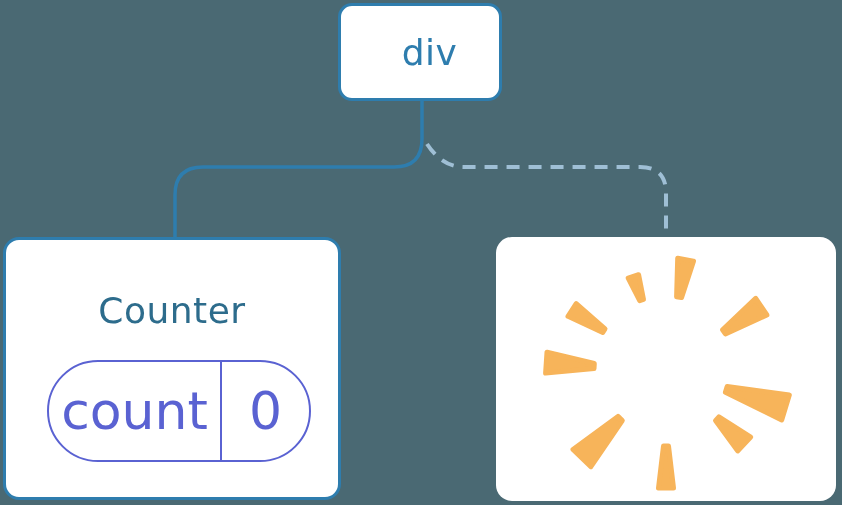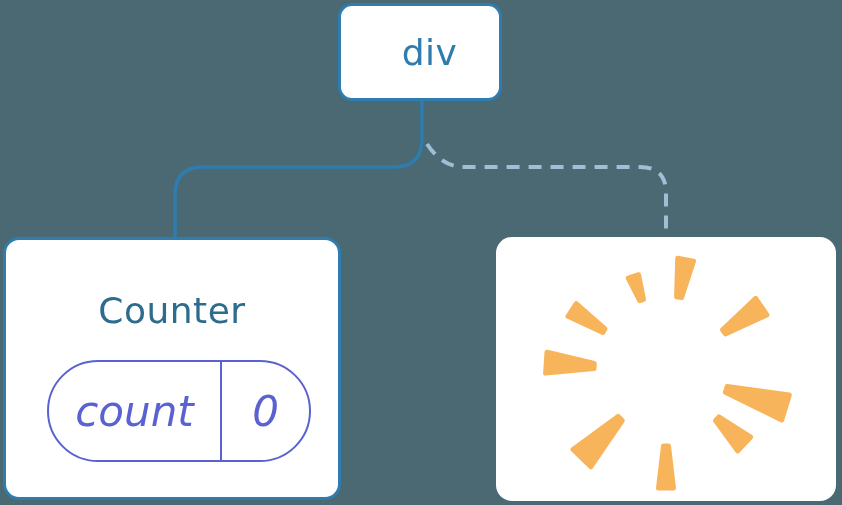--- a/index.html
+++ b/index.html
@@ -56,23 +56,22 @@
     font-size: 36px;
     letter-spacing: 0.5px;
   }
   .state-pill {
     position: absolute; left: 41px; top: 120px;
     width: 264px; height: 102px;
     border: 2.5px solid var(--state-indigo, #5A62D2);
     border-radius: 51px;
     display: flex;
     color: var(--state-indigo, #5A62D2);
-    font-size: 42px;
+    font-size: 52px;
     overflow: hidden;
-    font-style: italic;
   }
   .state-key {
     width: 171px; height: 100%;
     display: flex; align-items: center; justify-content: center;
   }
   .state-value {
     flex: 1; height: 100%;
     border-left: 2.5px solid var(--state-indigo, #5A62D2);
     display: flex; align-items: center; justify-content: center;
   }

